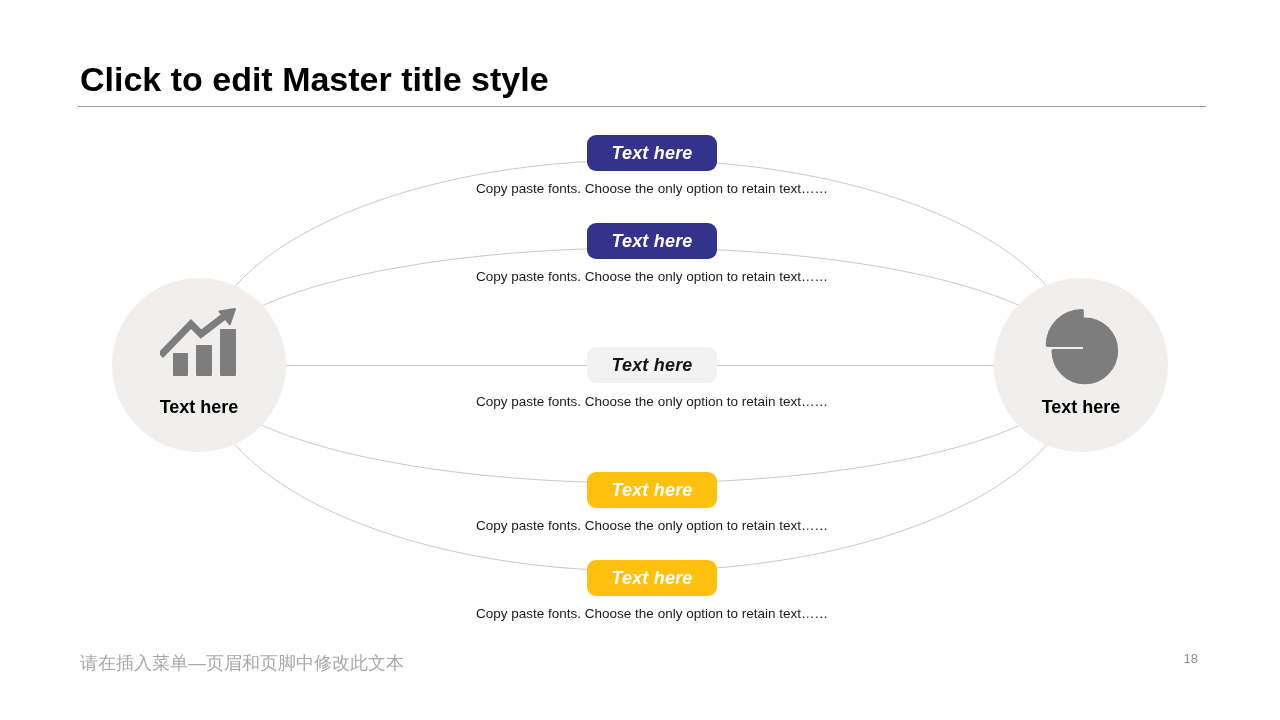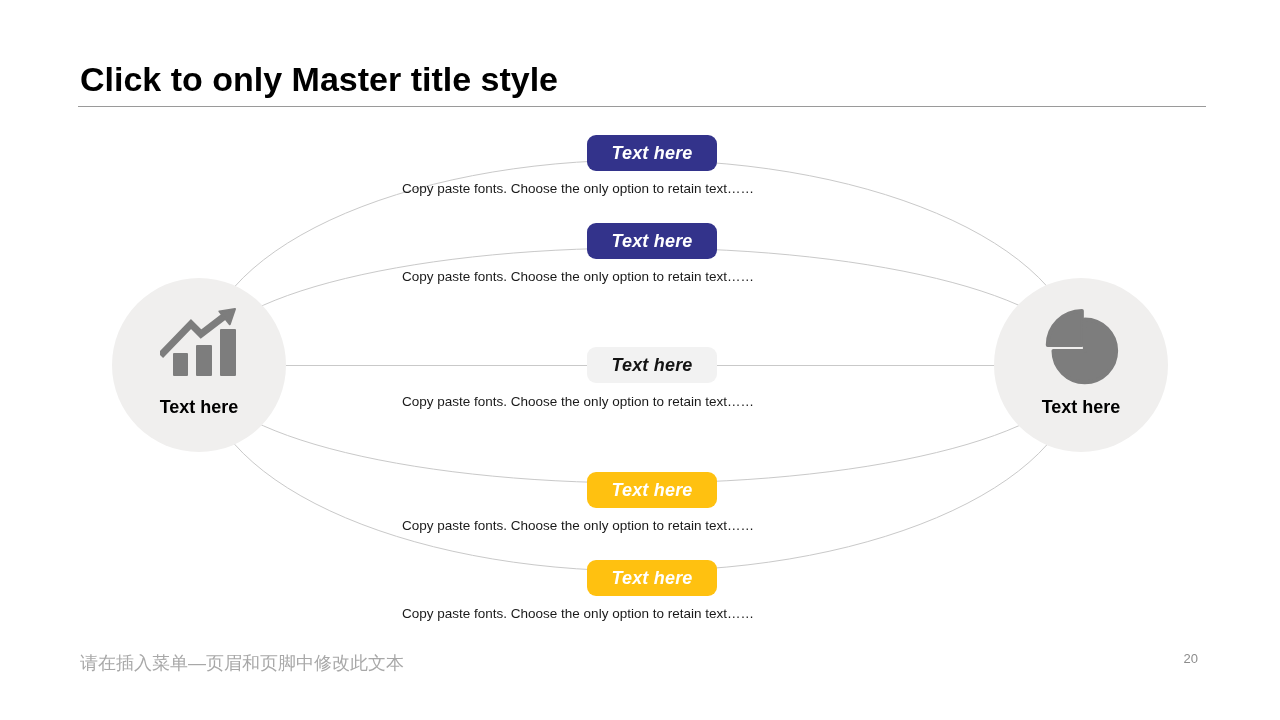--- a/index.html
+++ b/index.html
@@ -76,20 +76,21 @@
     font-size: 18px;
     font-weight: 700;
     font-style: italic;
     letter-spacing: 0.2px;
   }
   .caption {
     position: absolute;
     left: 402px;
     width: 500px;
     z-index: 2;
+    text-align: center;
     font-size: 13.5px;
     color: #1a1a1a;
     white-space: nowrap;
   }
   .footer-note {
     position: absolute;
     left: 80px;
     top: 651px;
     font-size: 18px;
     color: #a8a8a8;
@@ -103,21 +104,21 @@
     text-align: right;
     font-size: 13px;
     color: #8c8c8c;
   }
 </style>
 </head>
 <body>
 
 <div class="slide">
 
-  <div class="title">Click to only Master title style</div>
+  <div class="title">Click to edit Master title style</div>
   <div class="title-rule"></div>
 
   <svg class="orbit-svg" viewBox="0 0 1280 720" xmlns="http://www.w3.org/2000/svg">
     <g fill="none" stroke="#c9c9c9" stroke-width="1">
       <ellipse cx="641" cy="365.5" rx="440" ry="205.5"></ellipse>
       <ellipse cx="641" cy="365.5" rx="440" ry="117.5"></ellipse>
       <line x1="201" y1="365.5" x2="1081" y2="365.5"></line>
     </g>
   </svg>
 
@@ -153,15 +154,15 @@
   <div class="badge" style="top: 347px; background-color: rgb(242, 242, 242); color: rgb(20, 20, 20);">Text here</div>
   <div class="caption" style="top:394px">Copy paste fonts. Choose the only option to retain text……</div>
 
   <div class="badge" style="top: 472px; background-color: rgb(255, 193, 16); color: rgb(255, 255, 255);">Text here</div>
   <div class="caption" style="top:518px">Copy paste fonts. Choose the only option to retain text……</div>
 
   <div class="badge" style="top: 560px; background-color: rgb(255, 193, 16); color: rgb(255, 255, 255);">Text here</div>
   <div class="caption" style="top:606px">Copy paste fonts. Choose the only option to retain text……</div>
 
   <div class="footer-note">请在插入菜单—页眉和页脚中修改此文本</div>
-  <div class="page-number">20</div>
+  <div class="page-number">18</div>
 
 </div>
 
 </body></html>

